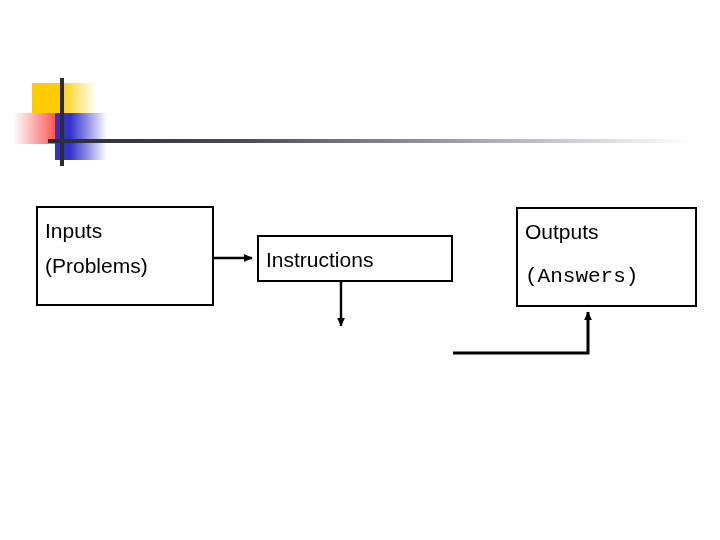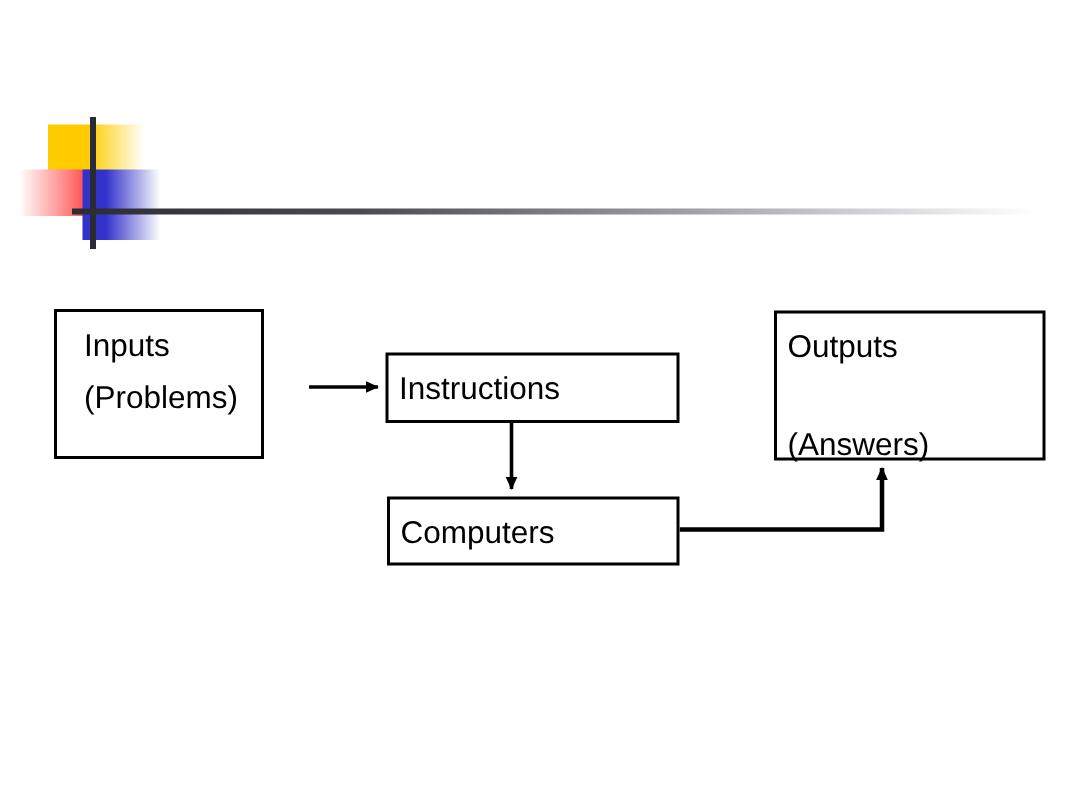--- a/index.html
+++ b/index.html
@@ -75,23 +75,23 @@
     z-index: 5;
   }
   .box-text {
     display: block;
     white-space: nowrap;
   }
 
   #box-inputs {
     left: 36px;
     top: 206px;
-    width: 140px;
+    width: 178px;
     height: 100px;
-    padding: 12px 0 0 18px;
+    padding: 12px 0 0 7px;
   }
   #box-inputs .box-text + .box-text {
     margin-top: 14px;
   }
 
   #box-instructions {
     left: 257px;
     top: 235px;
     width: 196px;
     height: 47px;
@@ -107,21 +107,22 @@
   }
 
   #box-outputs {
     left: 516px;
     top: 207px;
     width: 181px;
     height: 100px;
     padding: 12px 0 0 7px;
   }
   #box-outputs .box-text + .box-text {
-    margin-top: 44px;
+    margin-top: 24px;
+    font-family: Liberation Mono, monospace;
   }
 
   
   #connectors {
     position: absolute;
     left: 0;
     top: 0;
     width: 720px;
     height: 540px;
     z-index: 3;
@@ -155,22 +156,19 @@
 
   <div id="box-inputs" class="box">
     <span class="box-text">Inputs</span>
     <span class="box-text">(Problems)</span>
   </div>
 
   <div id="box-instructions" class="box">
     <span class="box-text">Instructions</span>
   </div>
 
-  <div id="box-computers" class="box">
-    <span class="box-text">Computers</span>
-  </div>
 
   <div id="box-outputs" class="box">
     <span class="box-text">Outputs</span>
     <span class="box-text">(Answers)</span>
   </div>
 
 </div>
 
 </body></html>

